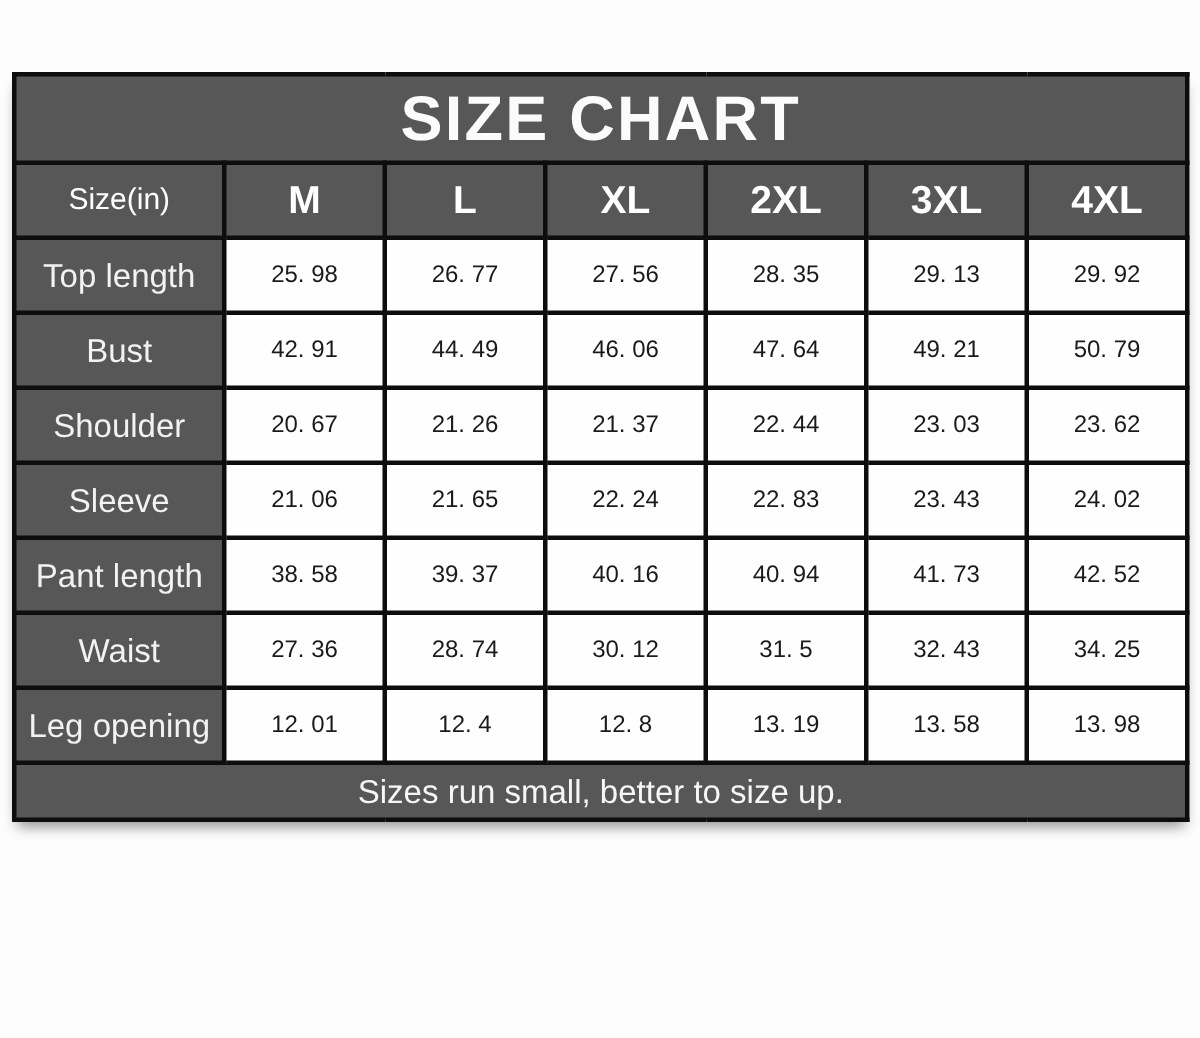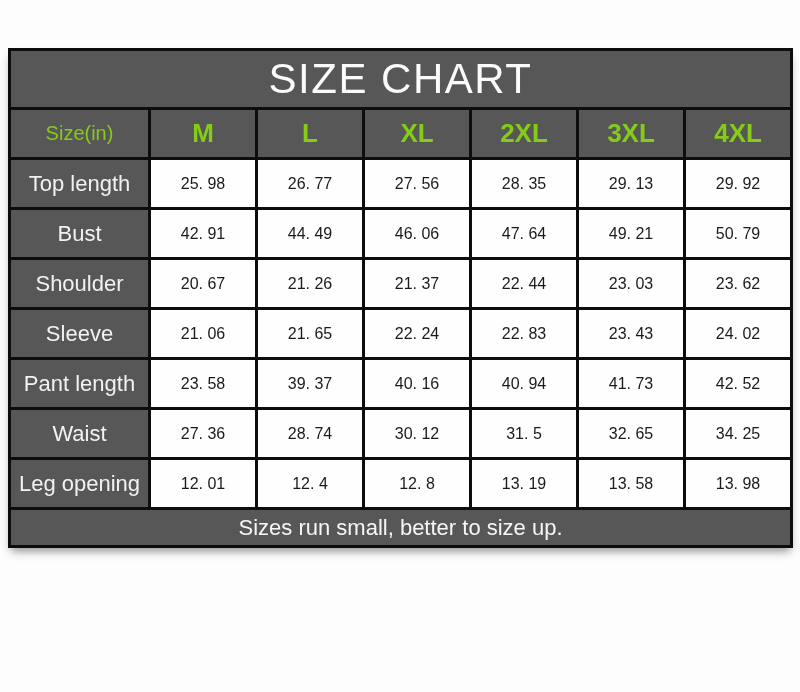--- a/index.html
+++ b/index.html
@@ -32,27 +32,27 @@
     vertical-align: middle;
     padding: 0;
   }
   table.size-chart {
     border: 1px solid #0d0d0d;
   }
   tr.title-row td {
     background: #575757;
     color: #fbfbfb;
     font-size: 42px;
-    font-weight: normal;
+    font-weight: bold;
     letter-spacing: 1.5px;
     height: 56px;
   }
   tr.header-row th {
     background: #575757;
-    color: #84cc16;
+    color: #ffffff;
     font-size: 26px;
     font-weight: bold;
     height: 47px;
   }
   tr.header-row th.corner {
     font-size: 20px;
     font-weight: normal;
   }
   tr.data-row th {
     background: #575757;
@@ -142,35 +142,35 @@
       <td>21. 06</td>
       <td>21. 65</td>
       <td>22. 24</td>
       <td>22. 83</td>
       <td>23. 43</td>
       <td>24. 02</td>
     </tr>
 
     <tr class="data-row">
       <th>Pant length</th>
-      <td>23. 58</td>
+      <td>38. 58</td>
       <td>39. 37</td>
       <td>40. 16</td>
       <td>40. 94</td>
       <td>41. 73</td>
       <td>42. 52</td>
     </tr>
 
     <tr class="data-row">
       <th>Waist</th>
       <td>27. 36</td>
       <td>28. 74</td>
       <td>30. 12</td>
       <td>31. 5</td>
-      <td>32. 65</td>
+      <td>32. 43</td>
       <td>34. 25</td>
     </tr>
 
 
     <tr class="data-row">
       <th>Leg opening</th>
       <td>12. 01</td>
       <td>12. 4</td>
       <td>12. 8</td>
       <td>13. 19</td>

